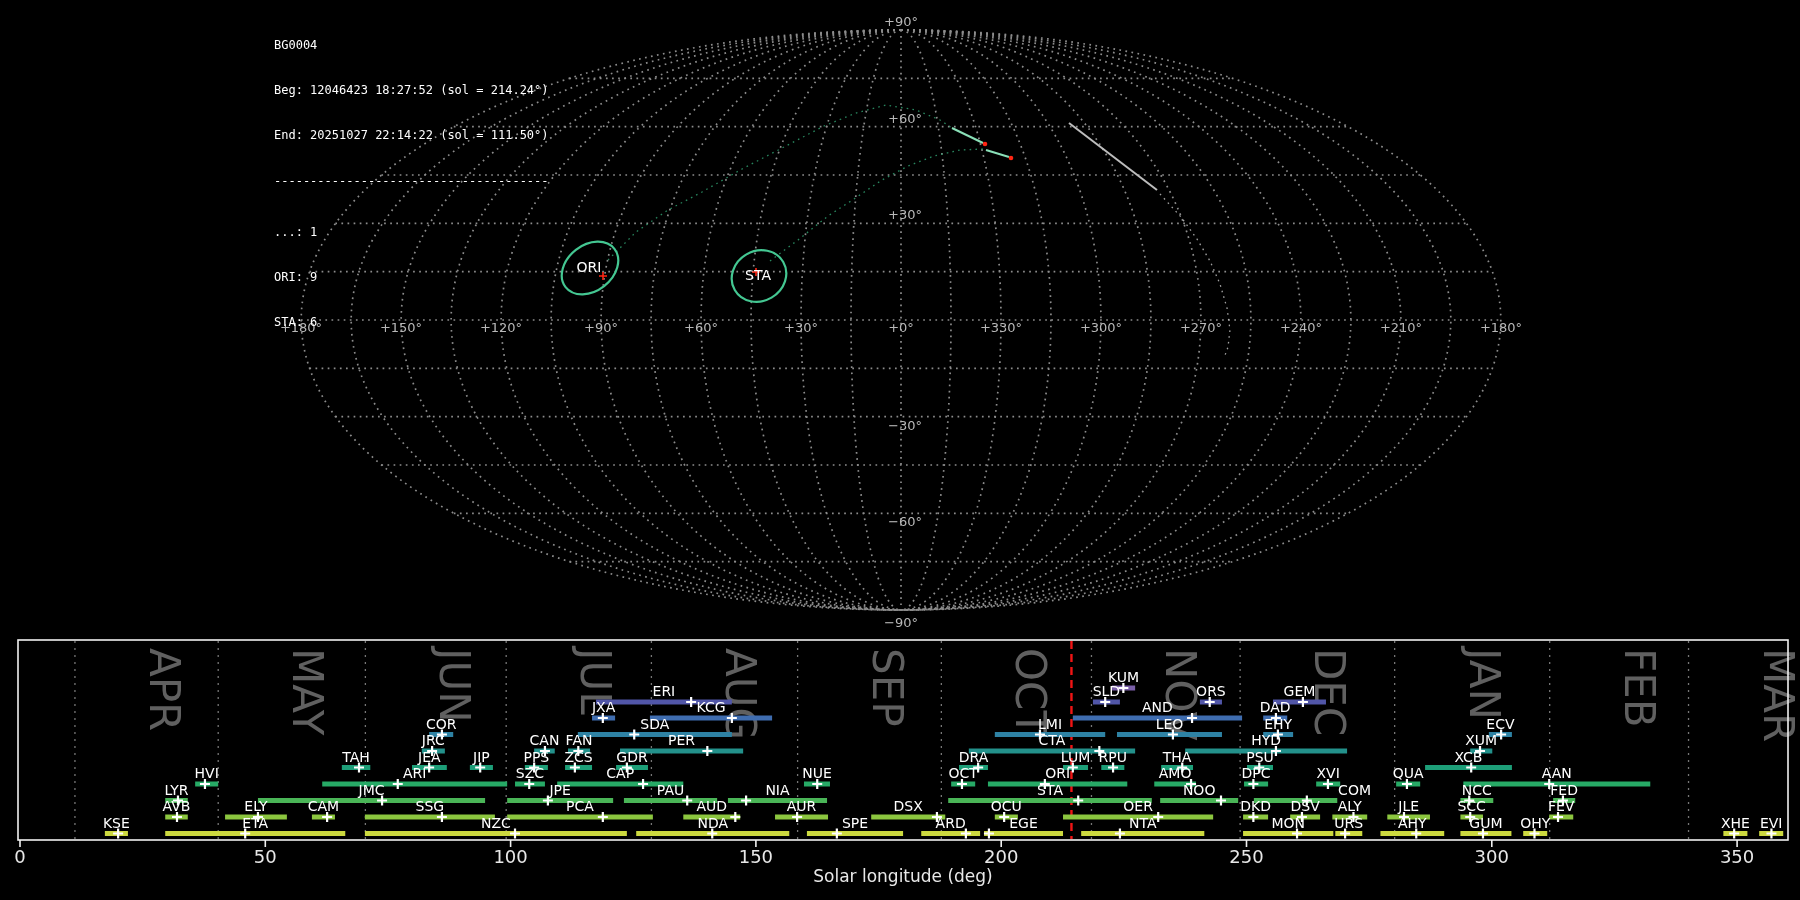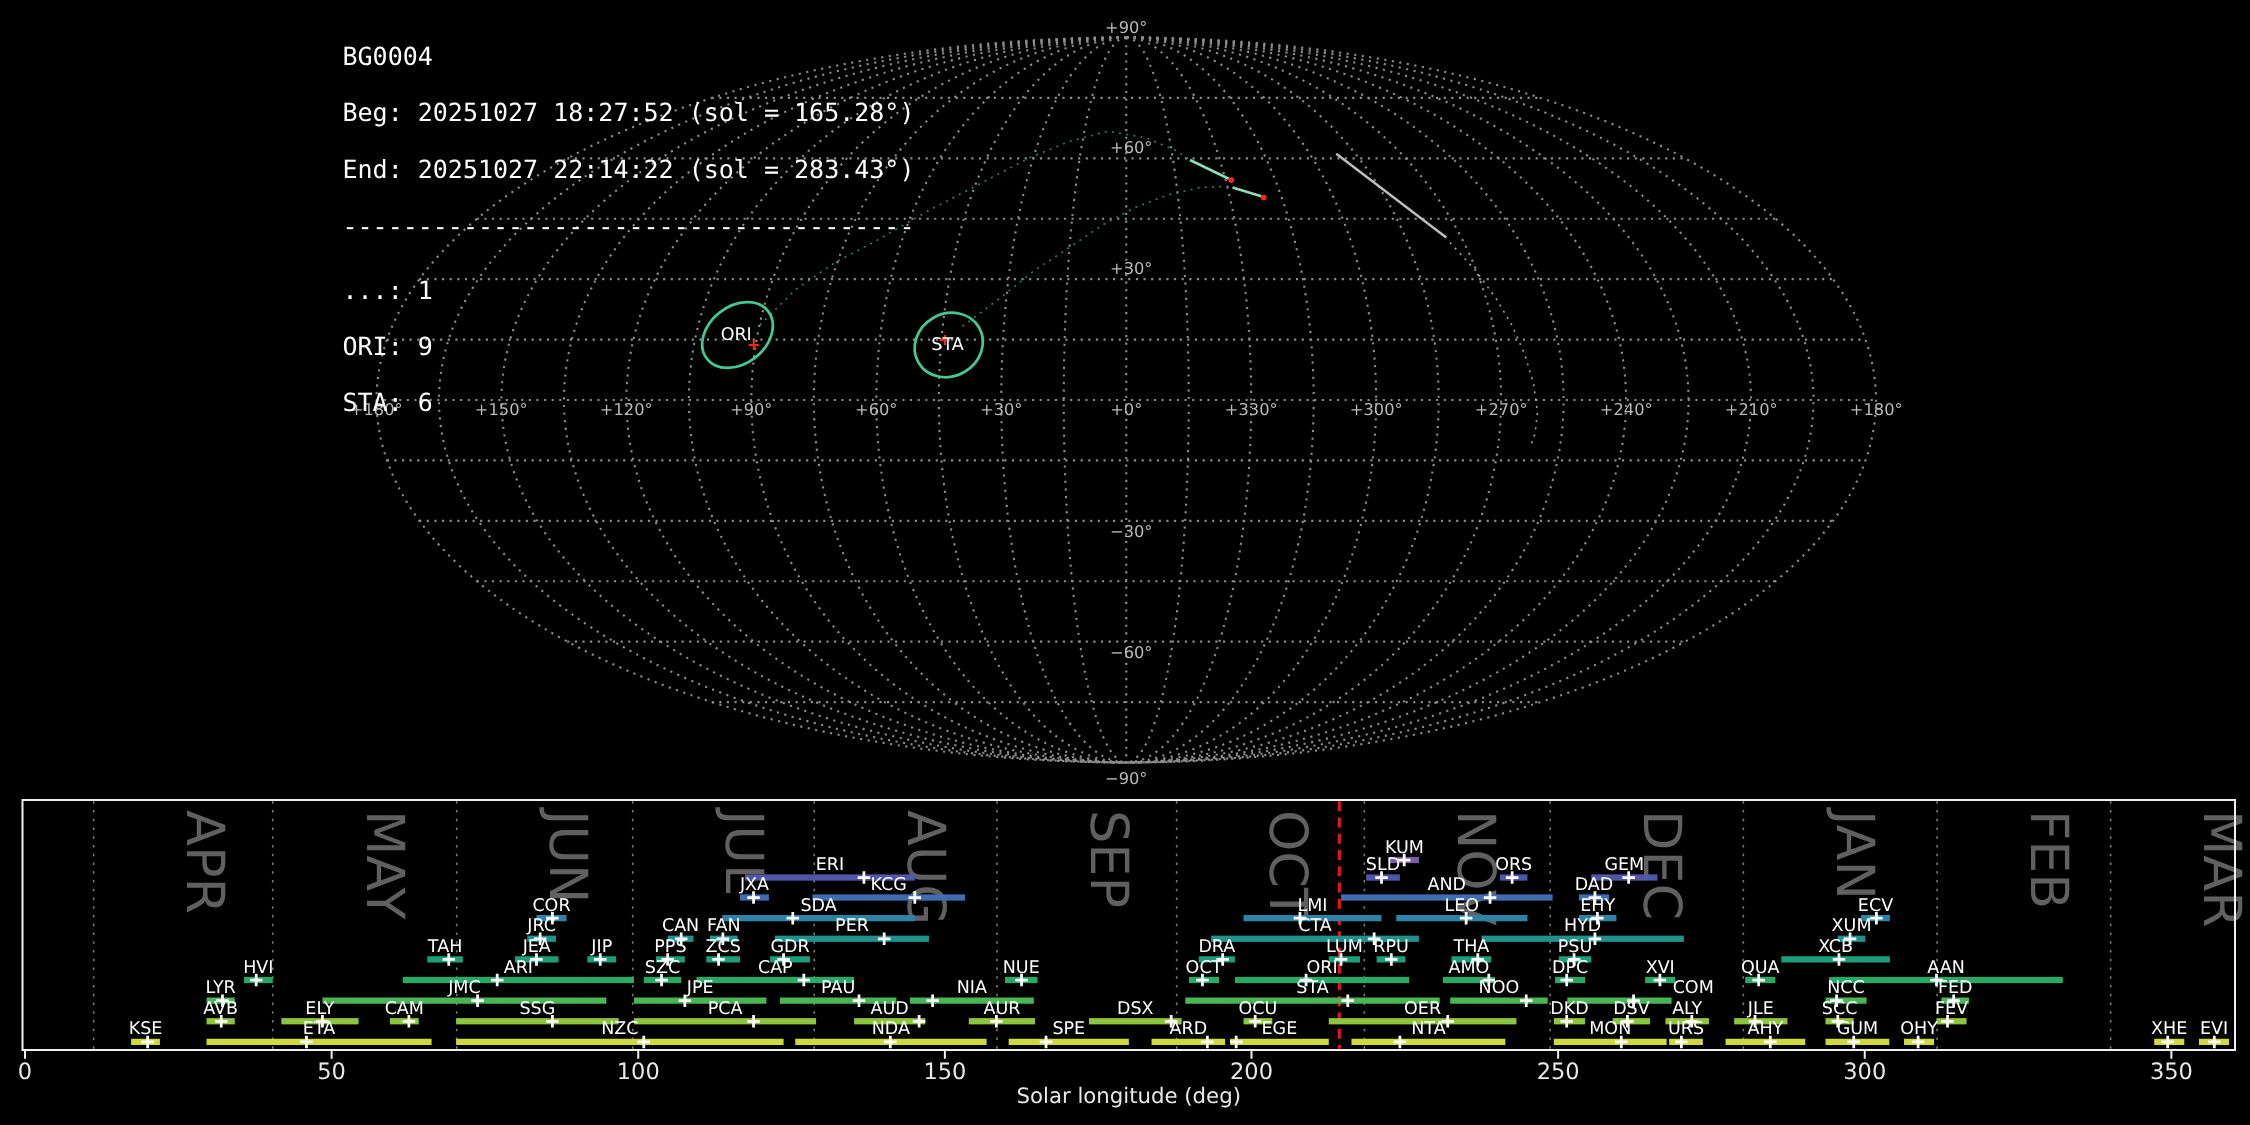--- a/index.html
+++ b/index.html
@@ -1,20 +1,20 @@
 <!DOCTYPE html>
 <html><head>
 <meta charset="utf-8">
 <style>
   html,body{margin:0;padding:0;background:#000;}
   #stage{position:relative;width:1800px;height:900px;background:#000;overflow:hidden;
          font-family:"DejaVu Sans",sans-serif;}
   #plot{position:absolute;left:0;top:0;}
   #info{position:absolute;left:274px;top:8px;color:#fff;
-        font-family:"DejaVu Sans Mono",monospace;font-size:20px;line-height:15px;white-space:pre;}
+        font-family:"DejaVu Sans Mono",monospace;font-size:12px;line-height:15px;white-space:pre;}
   #info .sep{margin:1px 0 6px 0;}
   text{font-family:"DejaVu Sans",sans-serif;}
 </style>
 </head>
 <body>
 
 <div id="stage">
   <svg id="plot" width="1800" height="900">
       <g>
         <g stroke="#9c9c9c" stroke-width="1.7" stroke-dasharray="1.7 4.4" fill="none" opacity="0.9">
@@ -587,20 +587,20 @@
           <line x1="1491.8" y1="840" x2="1491.8" y2="847" stroke="#f0f0f0" stroke-width="1.6"></line>
           <text x="1491.8" y="863" fill="#e8e8e8" font-size="18" text-anchor="middle">300</text>
           <line x1="1737.1" y1="840" x2="1737.1" y2="847" stroke="#f0f0f0" stroke-width="1.6"></line>
           <text x="1737.1" y="863" fill="#e8e8e8" font-size="18" text-anchor="middle">350</text>
           <text x="903" y="882" fill="#e8e8e8" font-size="17" text-anchor="middle">Solar longitude (deg)</text>
         </g>
       </g>
     </svg>
   <div id="info">
     <div>BG0004</div>
-    <div>Beg: 20251027 18:27:52 (sol = 165.28°)</div>
-    <div>End: 20251027 22:14:22 (sol = 283.43°)</div>
+    <div>Beg: 12046423 18:27:52 (sol = 214.24°)</div>
+    <div>End: 20251027 22:14:22 (sol = 111.50°)</div>
     <div class="sep">--------------------------------------</div>
     <div>...: 1</div>
     <div>ORI: 9</div>
     <div>STA: 6</div>
   </div>
 </div>
 
 </body></html>

